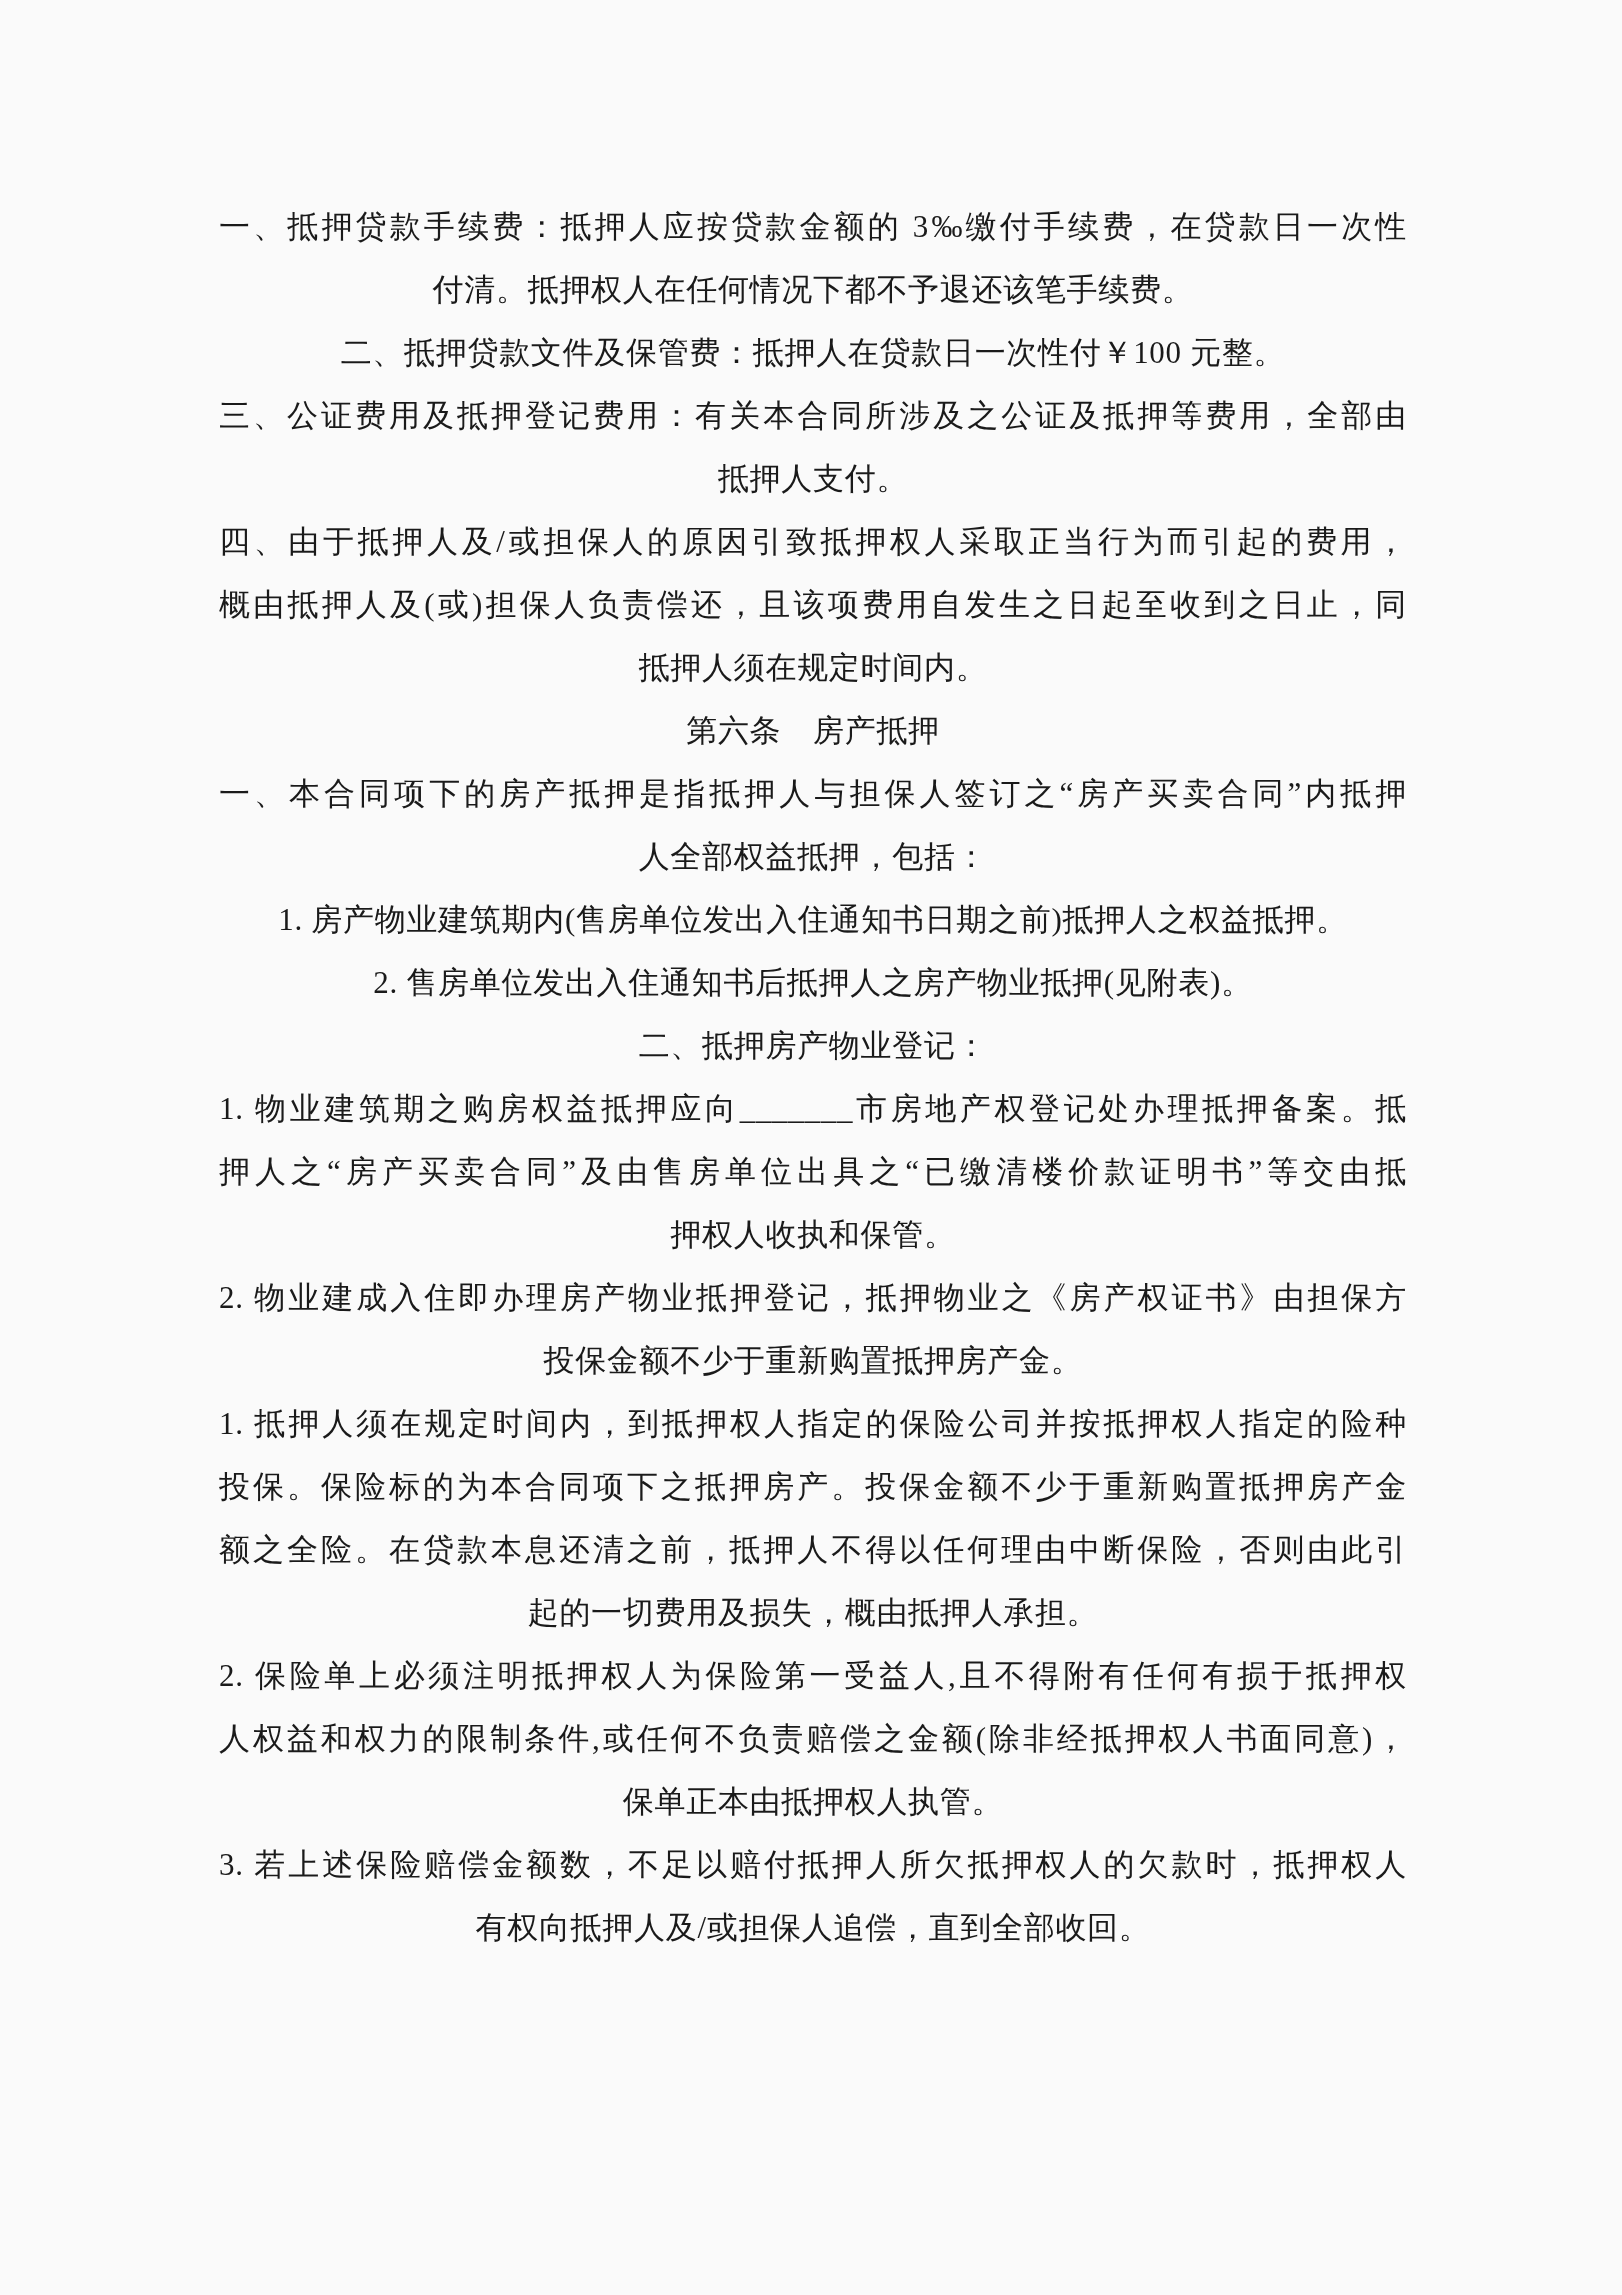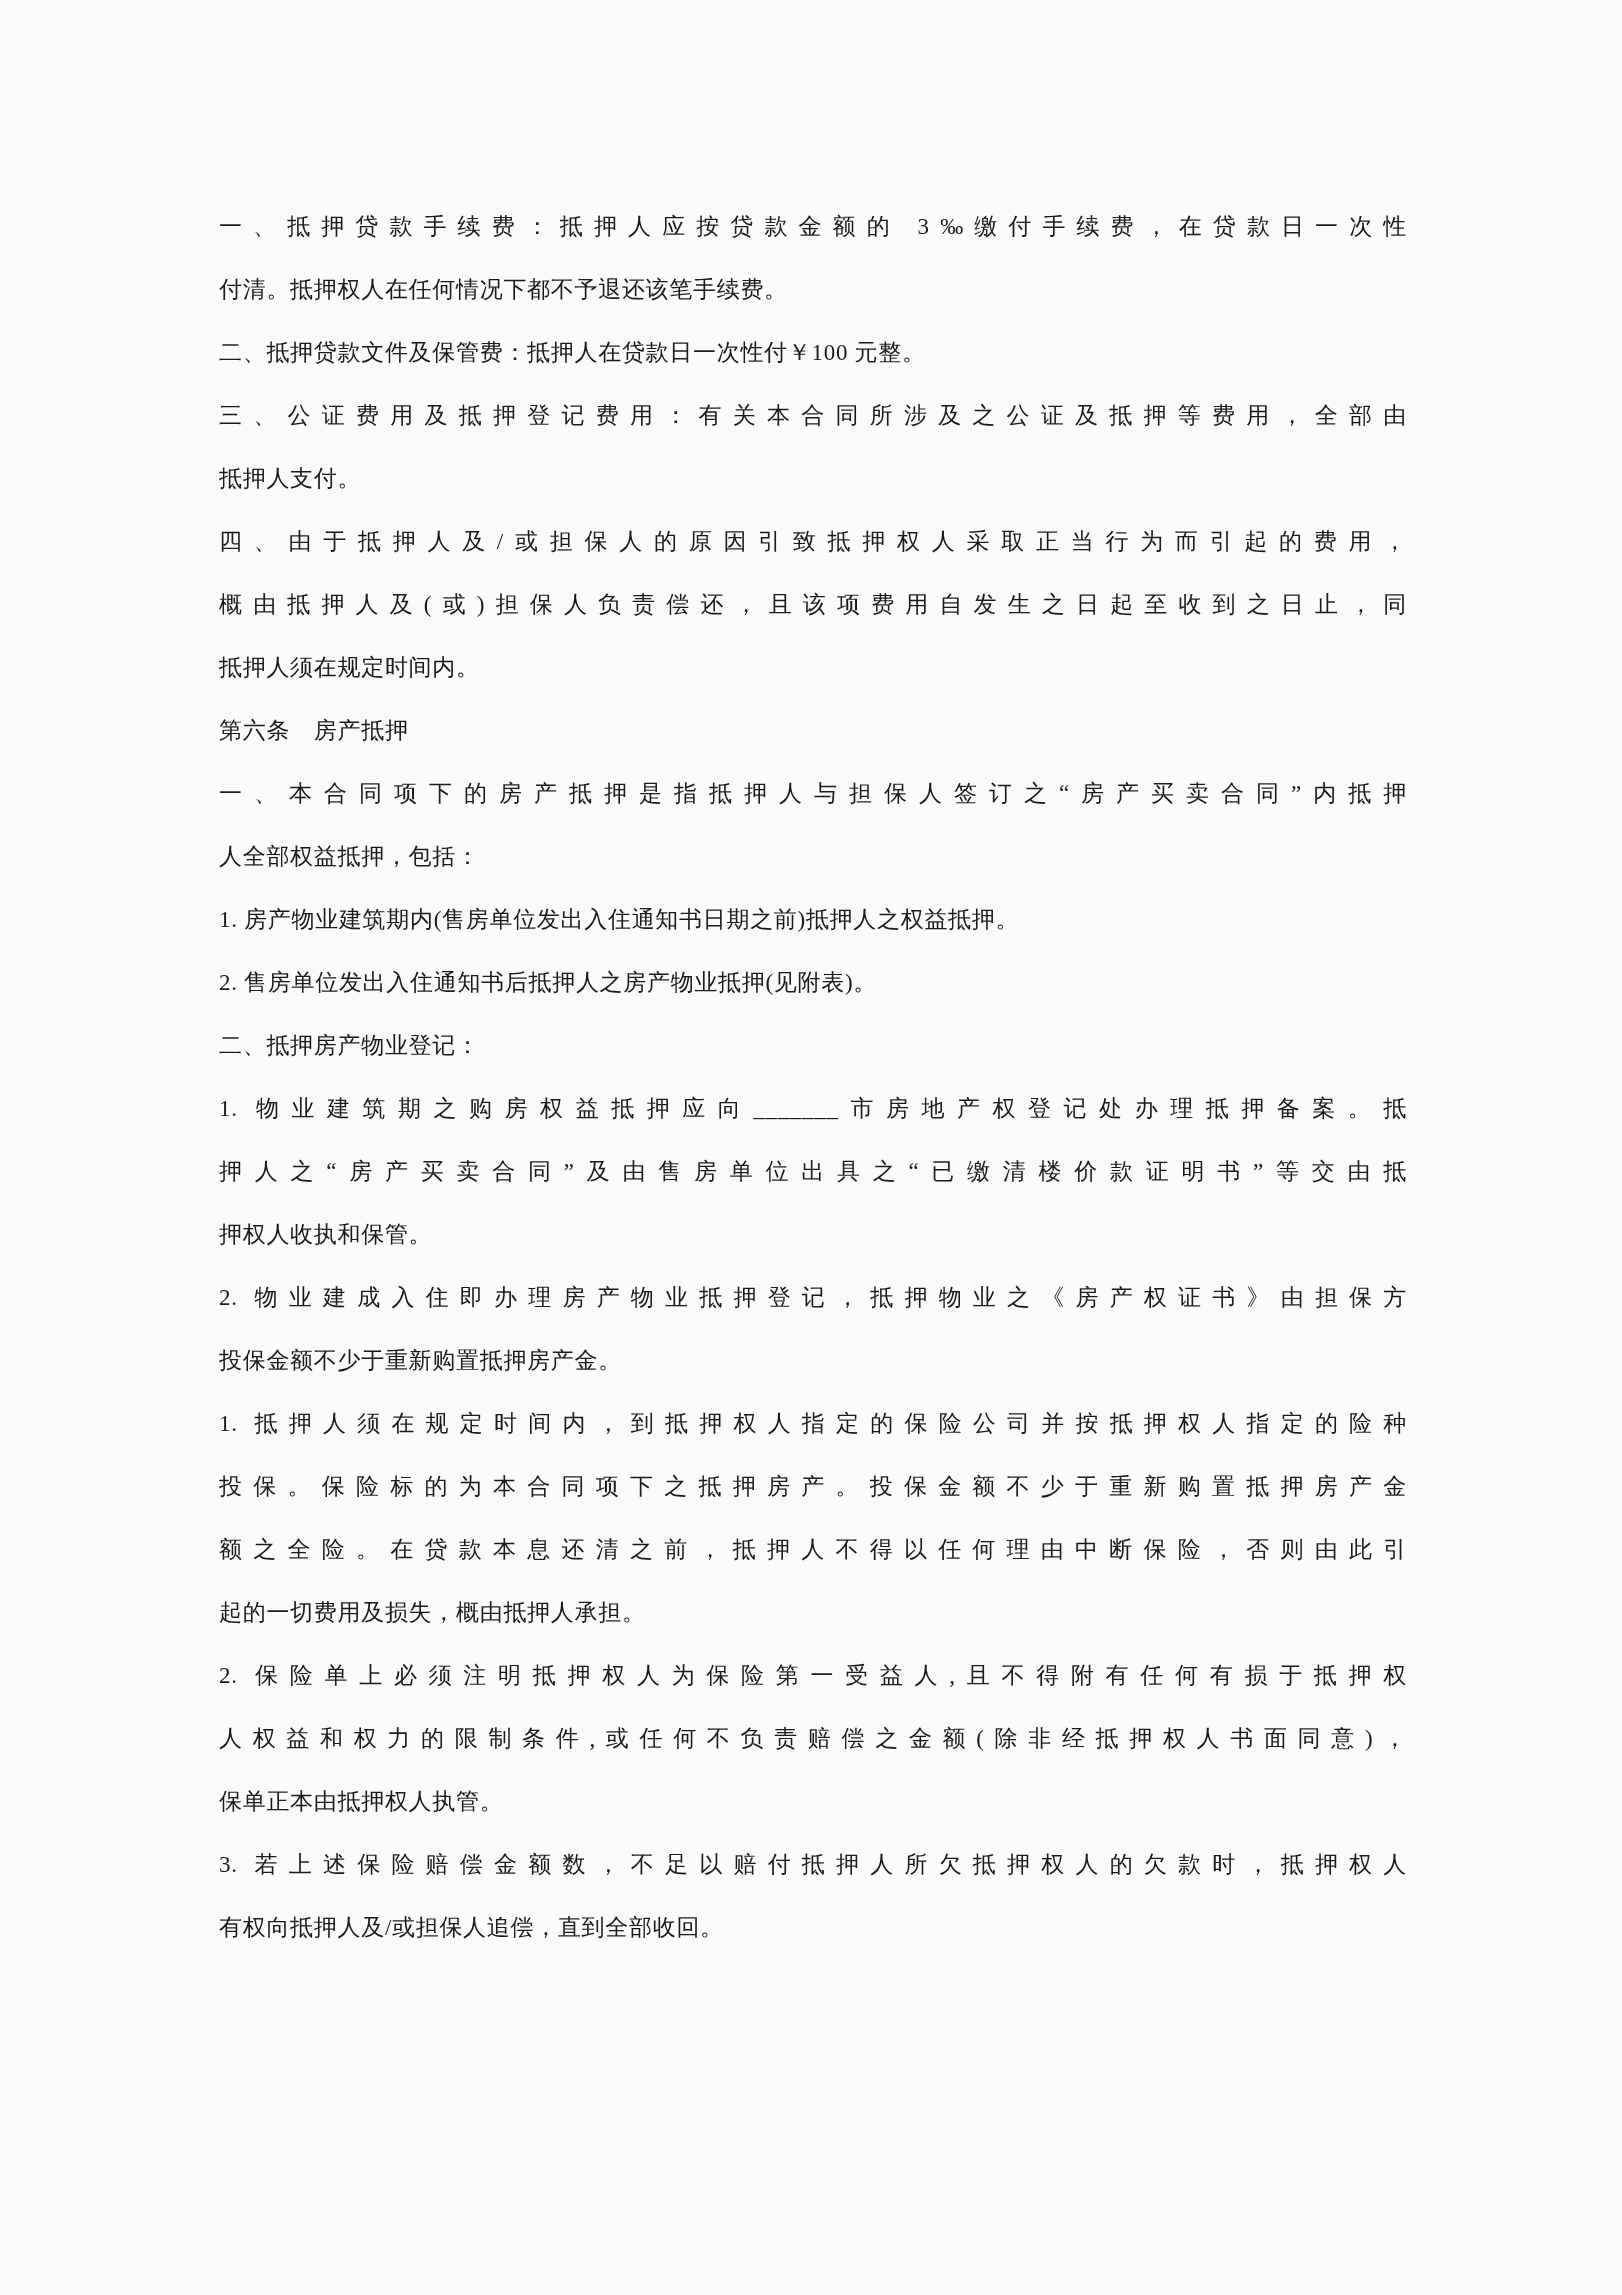--- a/index.html
+++ b/index.html
@@ -17,28 +17,28 @@
     height: 2295px;
     background: var(--page-background, #fafafa);
     overflow: hidden;
   }
   .doc {
     position: absolute;
     left: 219px;
     top: 195px;
     width: 1188px;
     font-family: "Liberation Serif", "DejaVu Serif", serif;
-    font-size: 23px;
+    font-size: 31px;
     color: var(--text, #1a1a1a);
   }
   .line {
     height: 63px;
     line-height: 63px;
     white-space: nowrap;
-    text-align: left;
+    text-align: center;
     letter-spacing: 0.7px;
   }
   
   .line.full {
     white-space: normal;
     text-align: justify;
     text-align-last: justify;
     text-justify: inter-character;
   }
 </style>

